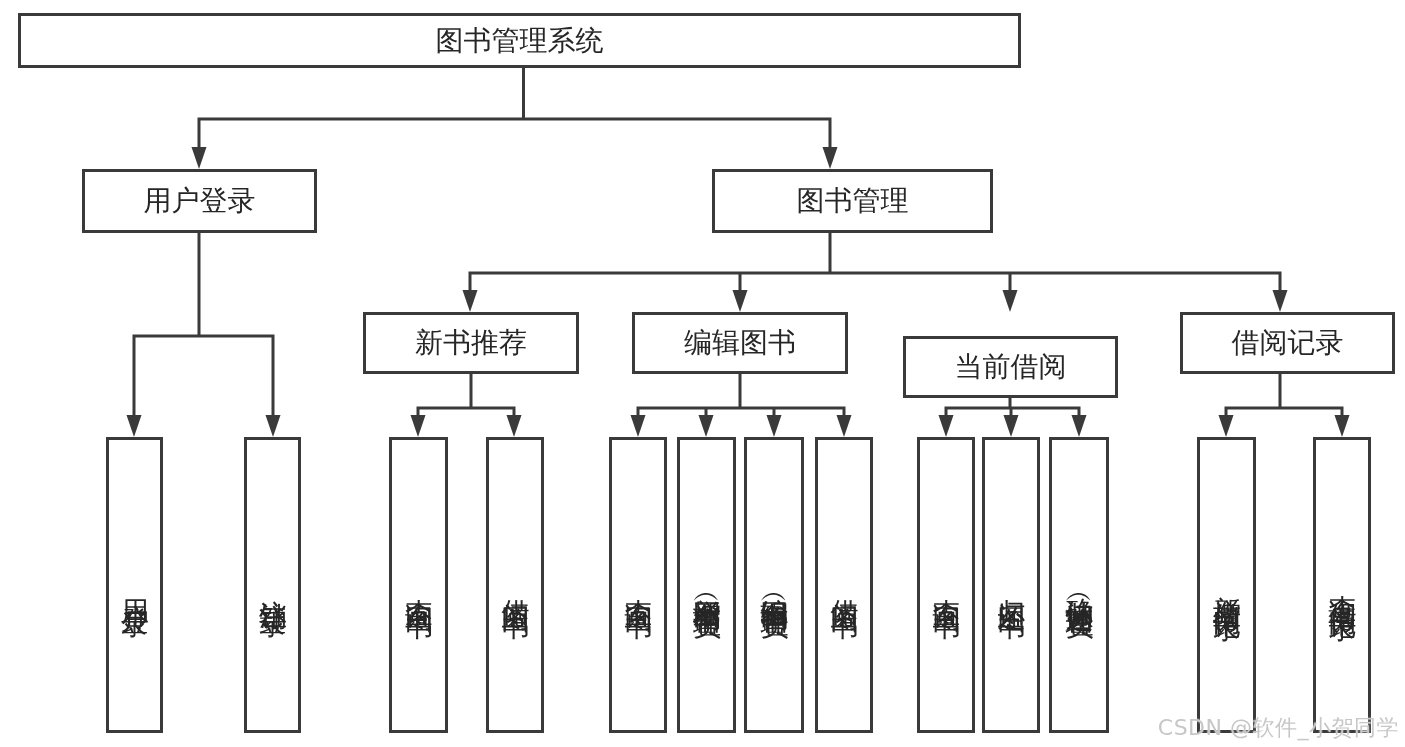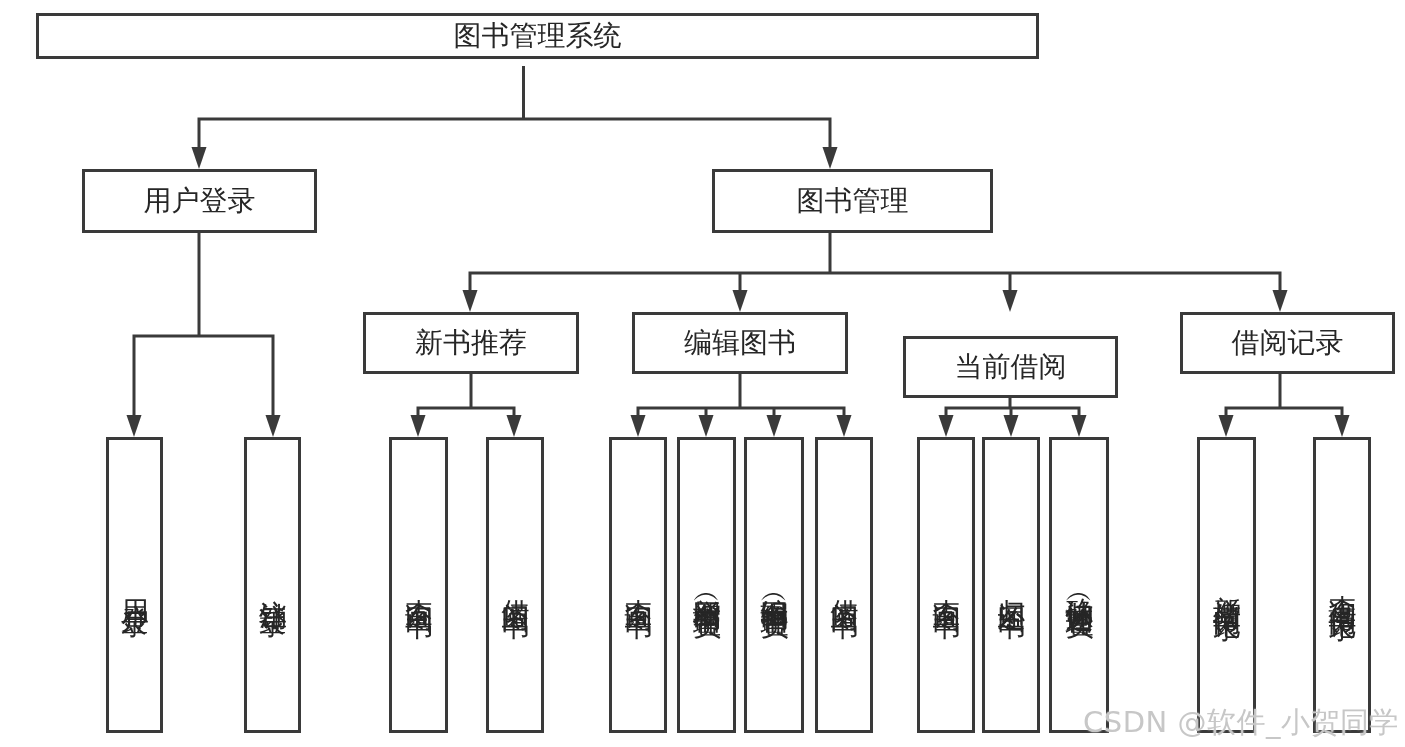--- a/index.html
+++ b/index.html
@@ -44,21 +44,21 @@
     text-orientation: mixed;
     letter-spacing: 4px;
     line-height: 1;
   }
   .vbox.v9 .vlabel { letter-spacing: 2px; }
   .watermark {
     position: absolute;
     right: 6px;
     bottom: 4px;
     z-index: 6;
-    font-size: 29px;
+    font-size: 22px;
     color: var(--watermark);
     text-shadow: 0 0 2px #ffffff;
     letter-spacing: 0.5px;
   }
 </style>
 </head>
 <body>
 
 <div class="canvas">
 
@@ -91,21 +91,21 @@
     <path d="M1010 371 V408 M946 420 V408 H1079 V420 M1011 408 V420"></path>
     <polygon points="938.5,415 953.5,415 946,437"></polygon>
     <polygon points="1003.5,415 1018.5,415 1011,437"></polygon>
     <polygon points="1071.5,415 1086.5,415 1079,437"></polygon>
 
     <path d="M1280 371 V408 M1226 420 V408 H1342 V420"></path>
     <polygon points="1218.5,415 1233.5,415 1226,437"></polygon>
     <polygon points="1334.5,415 1349.5,415 1342,437"></polygon>
   </svg>
 
-  <div class="box" style="left:36px; top:13px; width:1003px; height:46px;text-align:right;">
+  <div class="box" style="left:18px; top:13px; width:1003px; height:55px;text-align:right;">
     <span class="hlabel">图书管理系统</span>
   </div>
 
   <div class="box" style="left:82px; top:169px; width:235px; height:64px;">
     <span class="hlabel">用户登录</span>
   </div>
   <div class="box" style="left:712px; top:169px; width:281px; height:64px;">
     <span class="hlabel">图书管理</span>
   </div>
 

